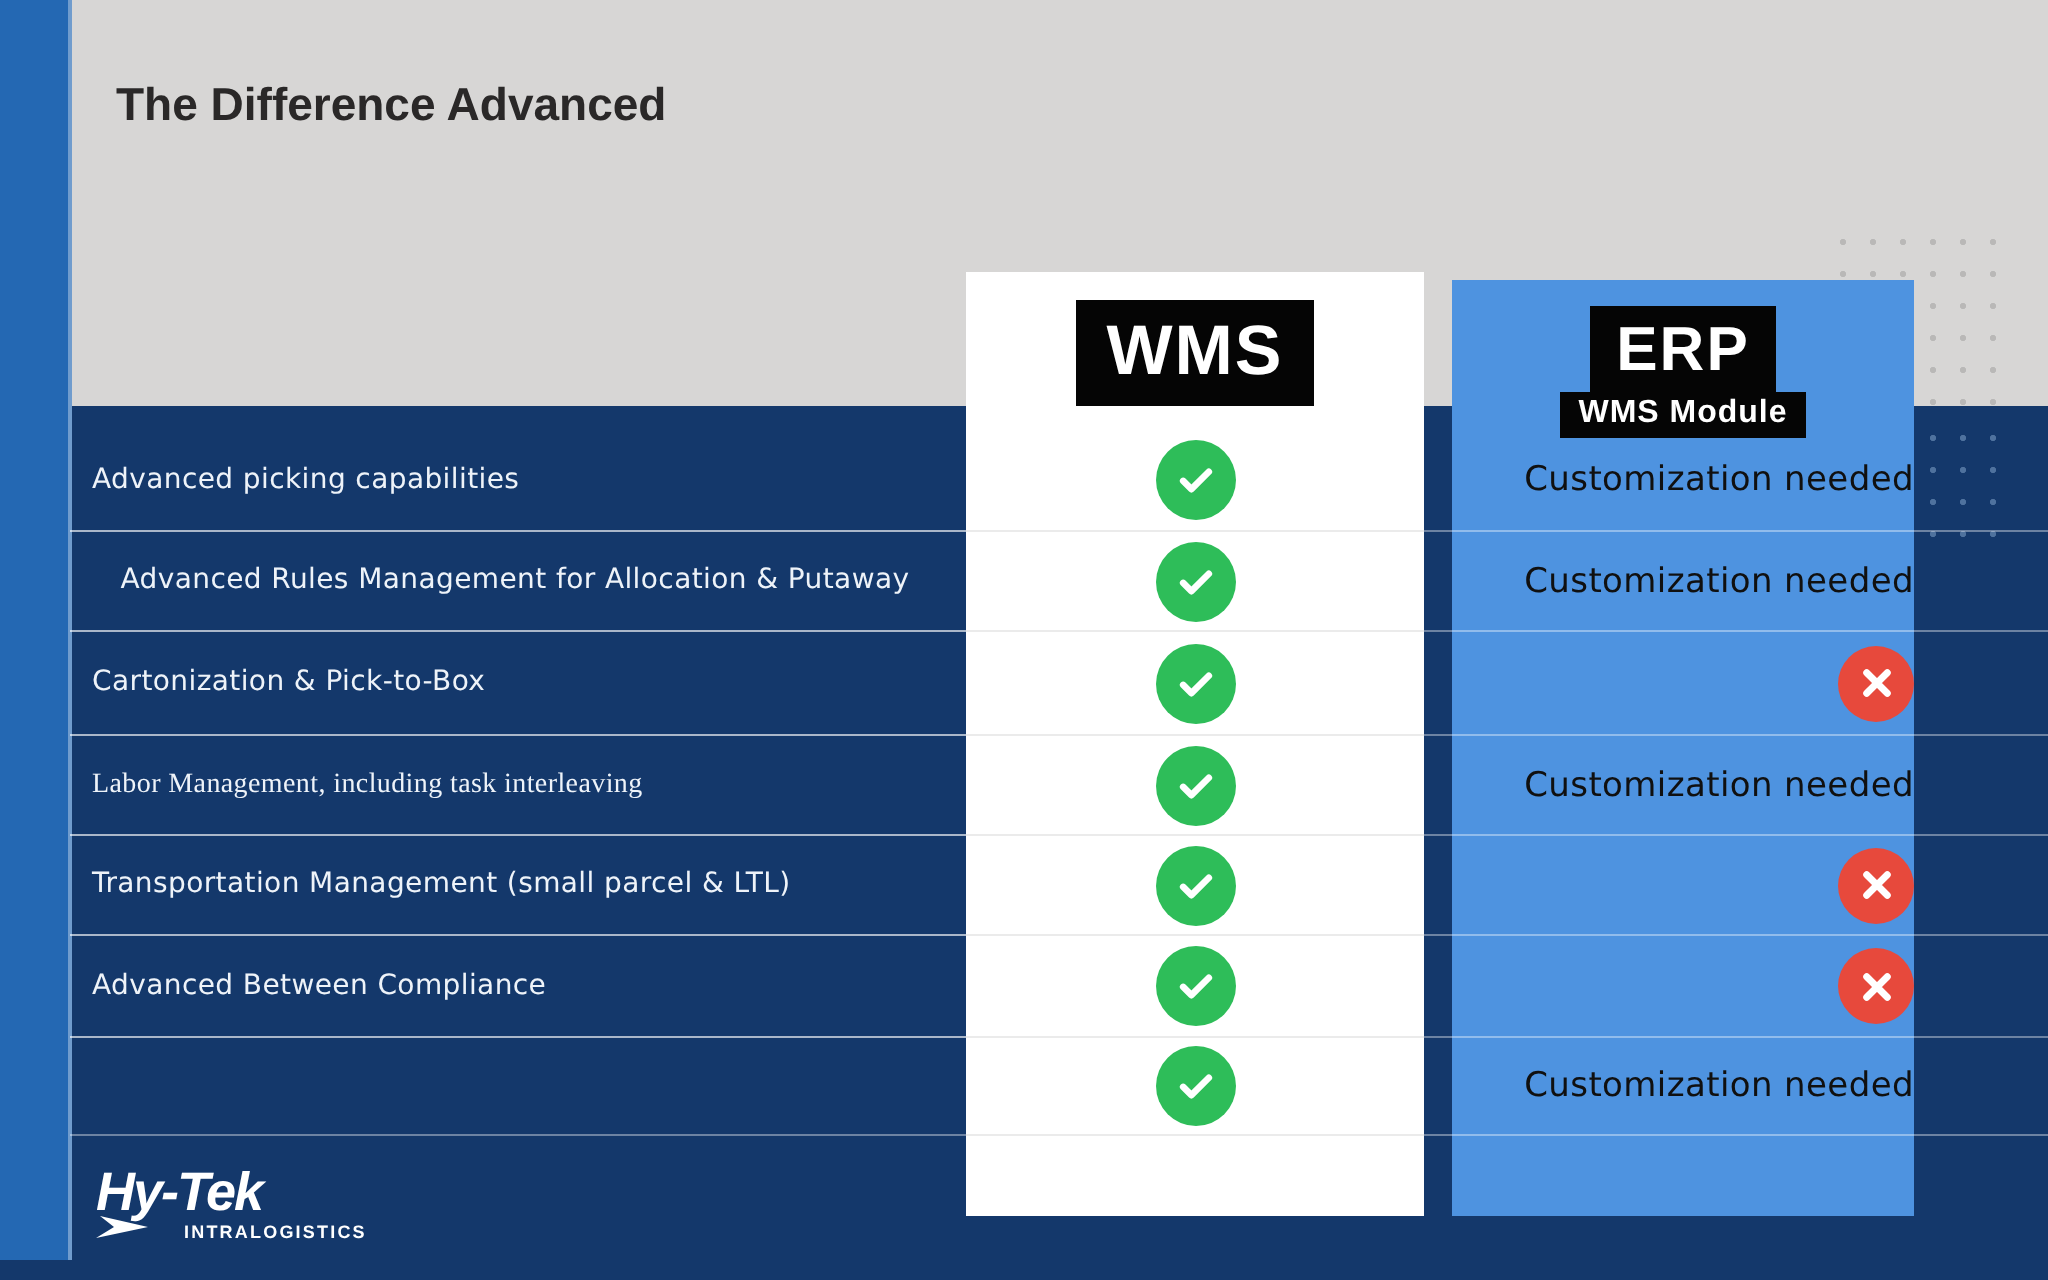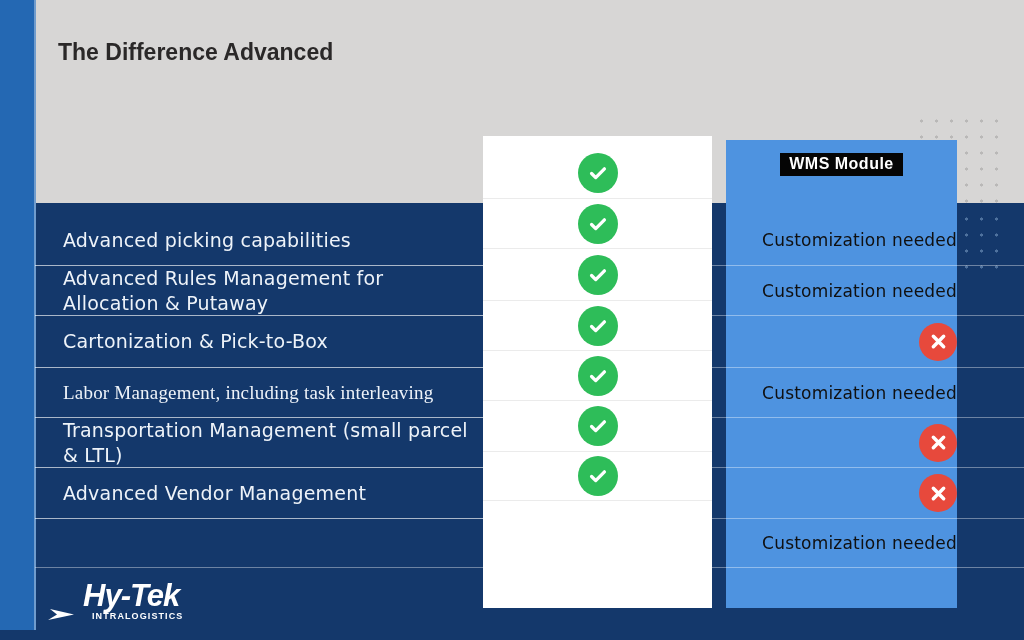--- a/index.html
+++ b/index.html
@@ -21,22 +21,22 @@
   .title-block{left:58px;top:40px;z-index:3;font-family:"Liberation Sans",sans-serif;}
   .kicker{font-size:23px;font-weight:bold;color:#2a2828;line-height:24px;margin-bottom:3px;}
   .main-title{margin:0;font-size:45px;font-weight:bold;color:#1d1b1b;line-height:44px;letter-spacing:.5px;}
 
   
   .row-lines{left:35px;top:203px;width:989px;z-index:1;}
   .row-lines .rline{box-sizing:border-box;border-bottom:1px solid rgba(255,255,255,.38);}
 
   
   .features{left:35px;top:203px;width:448px;z-index:3;}
-  .frow{box-sizing:border-box;display:flex;align-items:center;padding-left:28px;padding-right:14px;
-        border-bottom:1px solid rgba(255,255,255,.42);color:#eef3f9;font-size:19px;line-height:25px;letter-spacing:.2px;}
+  .frow{box-sizing:border-box;display:flex;align-items:center;padding-left:11px;padding-right:14px;
+        border-bottom:1px solid rgba(255,255,255,.42);color:#eef3f9;font-size:14px;line-height:25px;letter-spacing:.2px;}
   .frow.first{padding-top:12px;}
   .frow span{display:block;max-width:420px;}
 
   
   .col{z-index:2;display:flex;flex-direction:column;box-sizing:border-box;}
   .wms-col{left:483px;top:136px;width:229px;height:472px;background:#ffffff;}
   .erp-col{left:726px;top:140px;width:231px;height:468px;background:#4e93e0;}
   .col-header{box-sizing:border-box;display:flex;flex-direction:column;align-items:center;flex-shrink:0;}
   .wms-header{height:67px;padding-top:14px;}
   .erp-header{height:63px;padding-top:13px;}
@@ -51,21 +51,21 @@
   .erp-col .ccell{color:#101010;font-size:17px;letter-spacing:.2px;}
   .col-footer{flex:1;}
 
   
   .icon{border-radius:50%;display:flex;align-items:center;justify-content:center;flex-shrink:0;}
   .icon.check{width:40px;height:40px;background:#2ebd59;}
   .icon.cross{width:38px;height:38px;background:#e7493c;}
 
   
   .logo{left:48px;top:580px;z-index:3;color:#ffffff;font-family:"Liberation Sans",sans-serif;}
-  .logo-main{font-size:31px;font-weight:bold;font-style:italic;letter-spacing:-1px;line-height:32px;margin-left:35px;}
+  .logo-main{font-size:27px;font-weight:bold;font-style:italic;letter-spacing:-1px;line-height:32px;}
   .logo-sub{font-size:9px;font-weight:bold;letter-spacing:1.1px;margin-left:44px;margin-top:-1px;}
   .logo-arrow{position:absolute;left:0;top:27px;}
 </style>
 </head>
 <body>
 
 <div class="abs navy-band"></div>
 <div class="abs left-stripe"></div>
 <div class="abs dots dots-top"></div>
 <div class="abs dots dots-bottom"></div>
@@ -94,25 +94,28 @@
     <div class="frow" style="height: 52px;">
       <span>Cartonization &amp; Pick-to-Box</span>
     </div>
     <div class="frow" style="height: 50px; font-family: Liberation Serif, serif;">
       <span>Labor Management, including task interleaving</span>
     </div>
     <div class="frow" style="height: 50px;">
       <span>Transportation Management (small parcel &amp; LTL)</span>
     </div>
     <div class="frow" style="height: 51px;">
-      <span>Advanced Vendor Management</span>
+      <span>Advanced Between Compliance</span>
     </div>
   </div>
 
 <div class="abs col wms-col">
+  <div class="col-header wms-header">
+    <span class="badge wms-badge">WMS</span>
+  </div>
   <div id="wms-cells">
       <div class="ccell first" style="height: 63px;">
         <div class="icon check">
           <svg width="22" height="22" viewBox="0 0 24 24">
             <path d="M5 12.5l4.5 4.5L19 7.5" stroke="#fff" stroke-width="3.6" fill="none" stroke-linecap="round" stroke-linejoin="round"></path>
           </svg>
         </div>
       </div>
       <div class="ccell" style="height: 50px;">
         <div class="icon check">
@@ -155,20 +158,21 @@
             <path d="M5 12.5l4.5 4.5L19 7.5" stroke="#fff" stroke-width="3.6" fill="none" stroke-linecap="round" stroke-linejoin="round"></path>
           </svg>
         </div>
       </div>
     </div>
   <div class="col-footer"></div>
 </div>
 
 <div class="abs col erp-col">
   <div class="col-header erp-header">
+    <span class="badge erp-badge">ERP</span>
     <span class="badge erp-sub-badge">WMS Module</span>
   </div>
   <div id="erp-cells">
       <div class="ccell first" style="height: 63px;">
         <span>Customization needed</span>
       </div>
       <div class="ccell" style="height: 50px;">
         <span>Customization needed</span>
       </div>
       <div class="ccell" style="height: 52px;">

